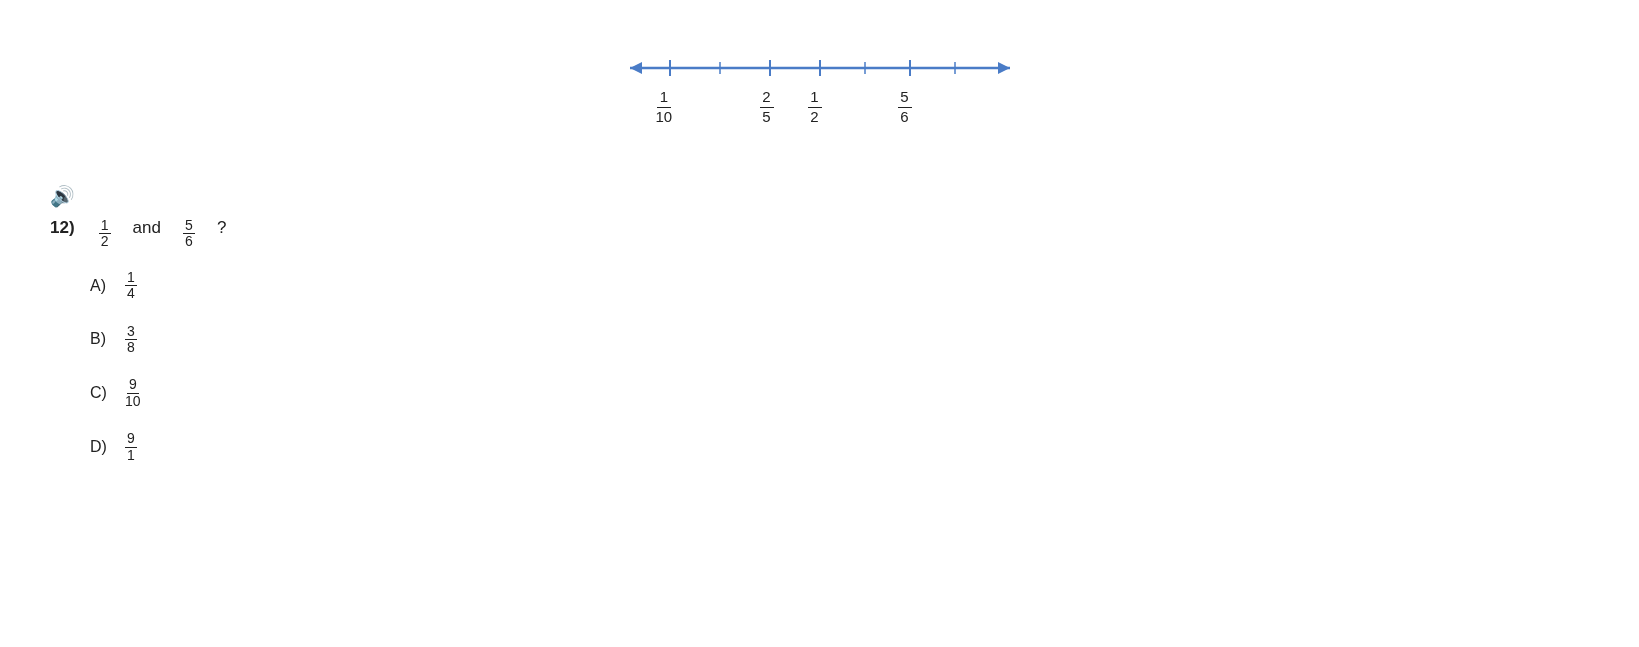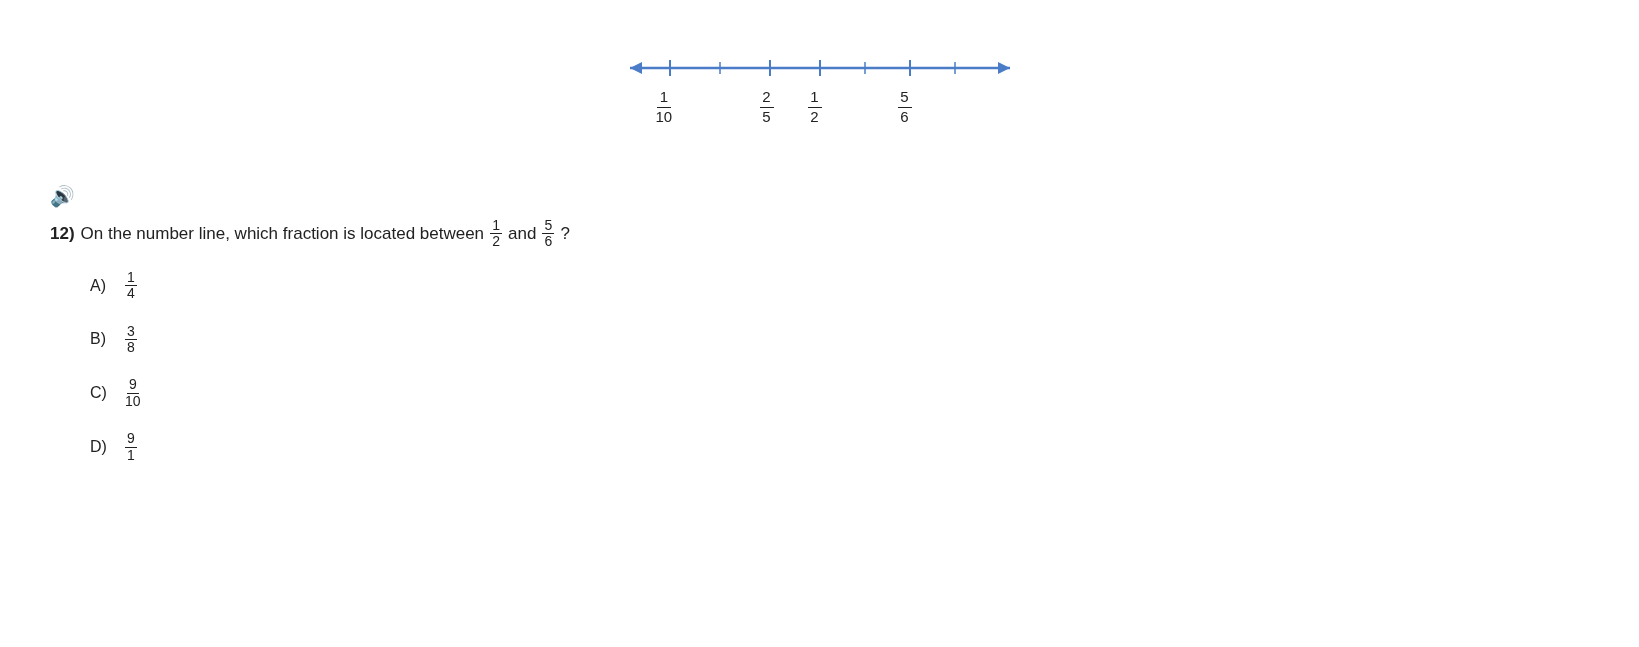--- a/index.html
+++ b/index.html
@@ -71,23 +71,22 @@
       padding: 0;
       margin-bottom: 10px;
       display: flex;
       align-items: center;
     }
 
     .question-text {
       font-size: 17px;
       color: #222;
       display: flex;
-      align-items: center;
       flex-wrap: wrap;
-      gap: 4px;
+      gap: 20px;
       margin-bottom: 20px;
     }
 
     .question-number {
       font-weight: bold;
       margin-right: 2px;
     }
 
     .inline-fraction {
       display: inline-flex;
@@ -194,21 +193,20 @@
   </div>
 
   <div class="question-section">
 
     <button class="audio-btn">
       <span>🔊</span>
     </button>
 
     <div class="question-text">
       <span class="question-number">12)</span>
-      <span>On the number line, which fraction is located between</span>
       <span class="inline-fraction">
         <span class="num">1</span>
         <span class="den">2</span>
       </span>
       <span>and</span>
       <span class="inline-fraction">
         <span class="num">5</span>
         <span class="den">6</span>
       </span>
       <span>?</span>

